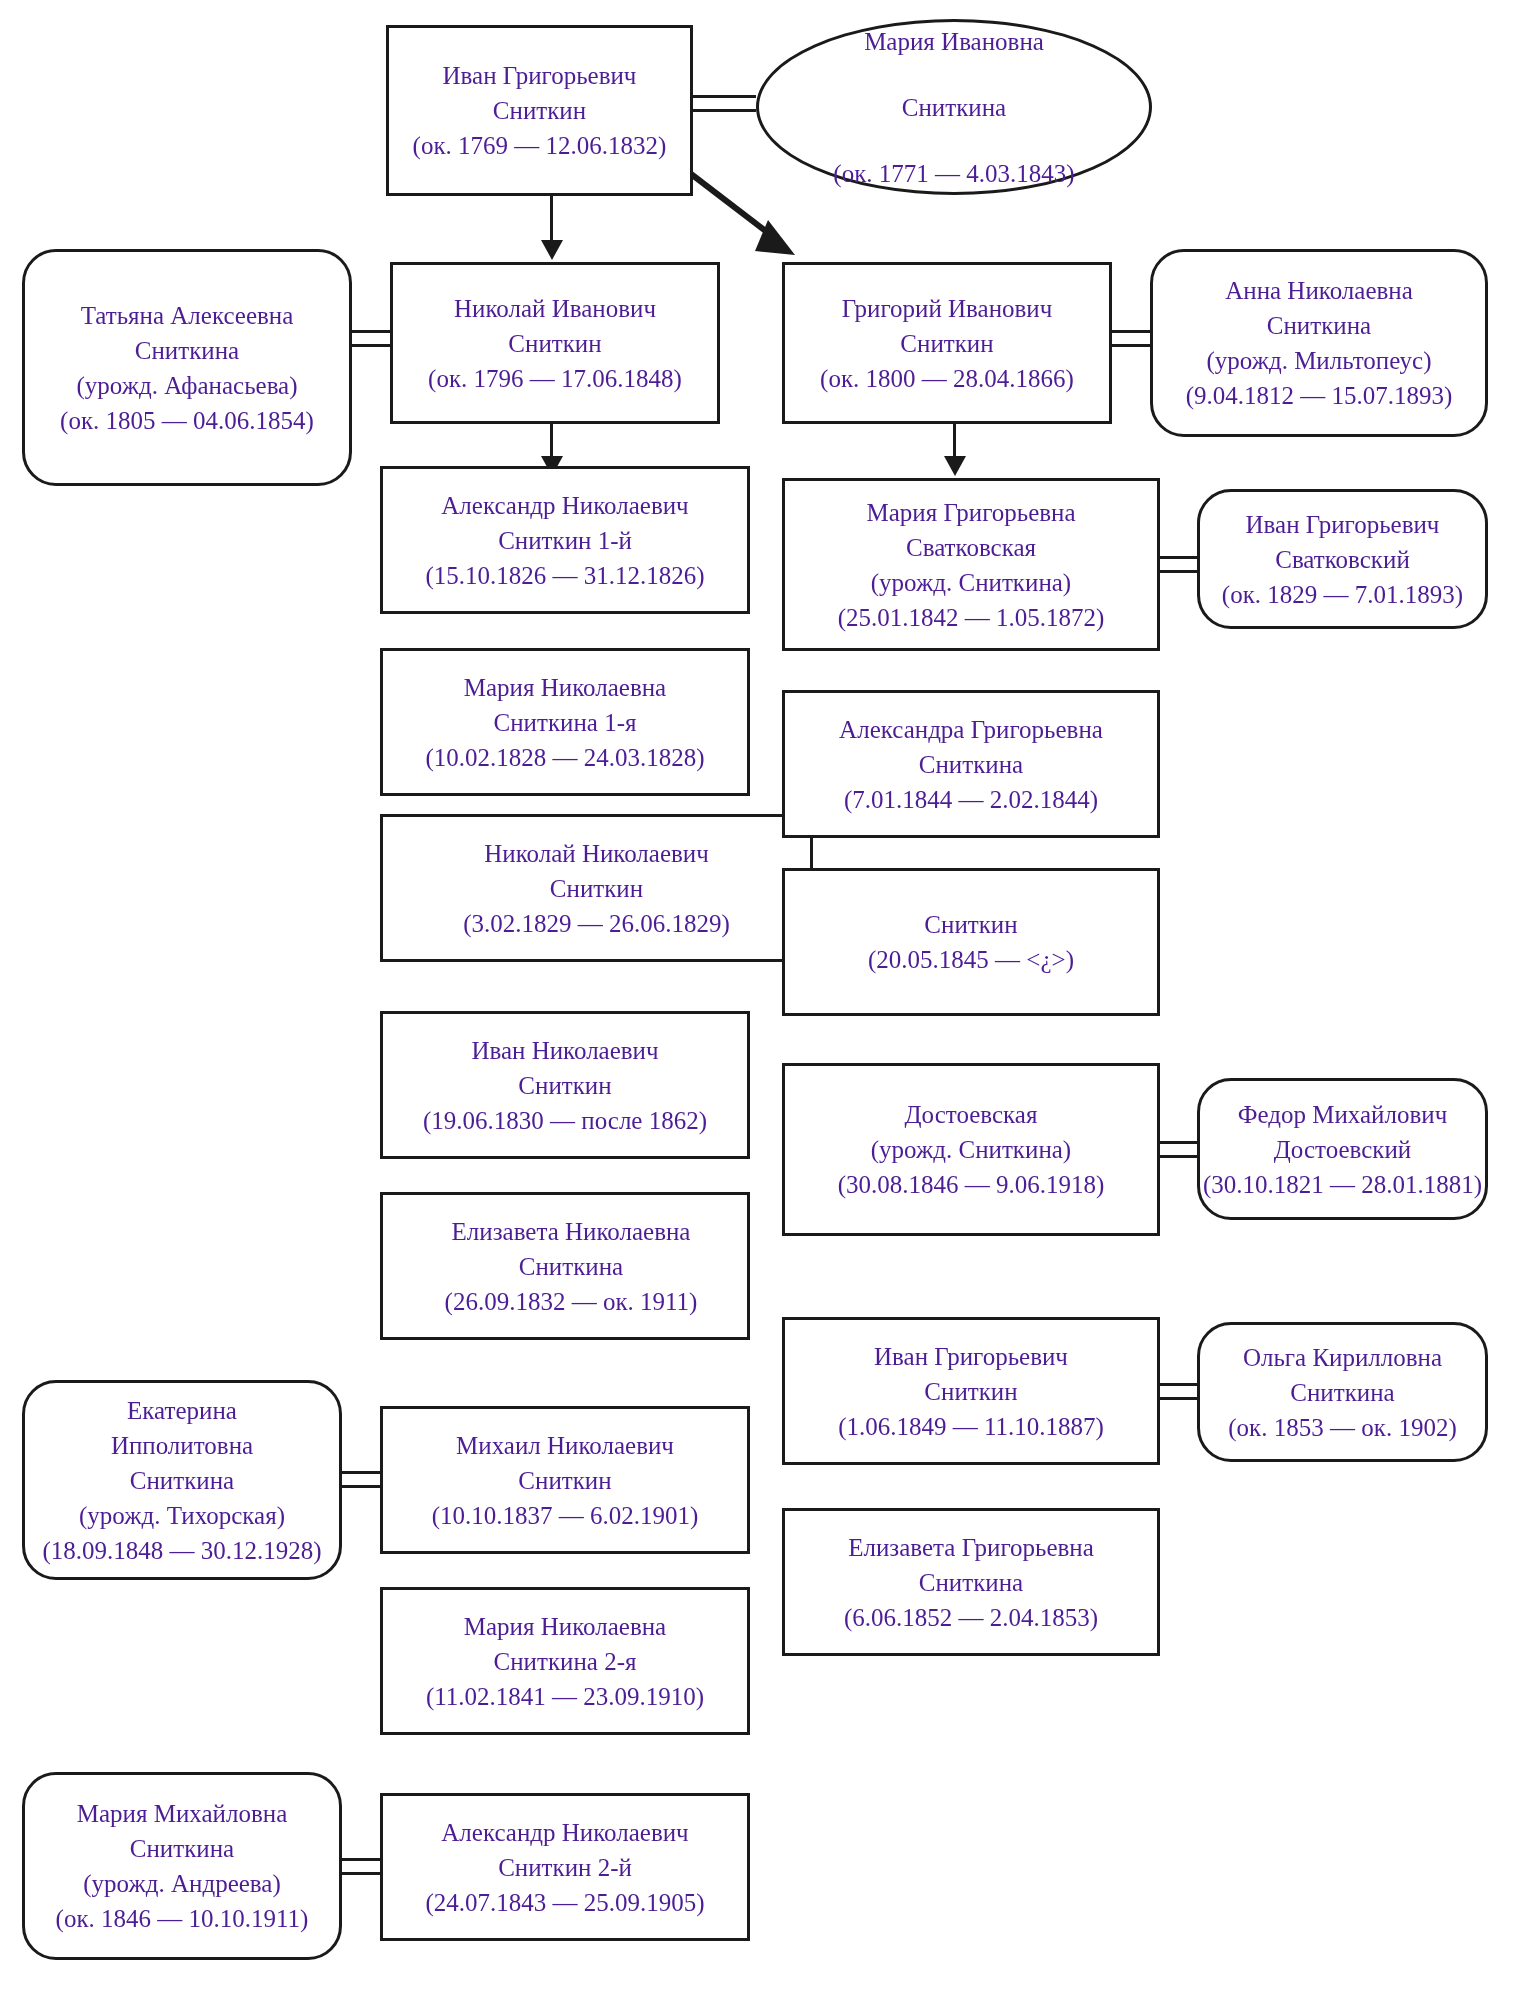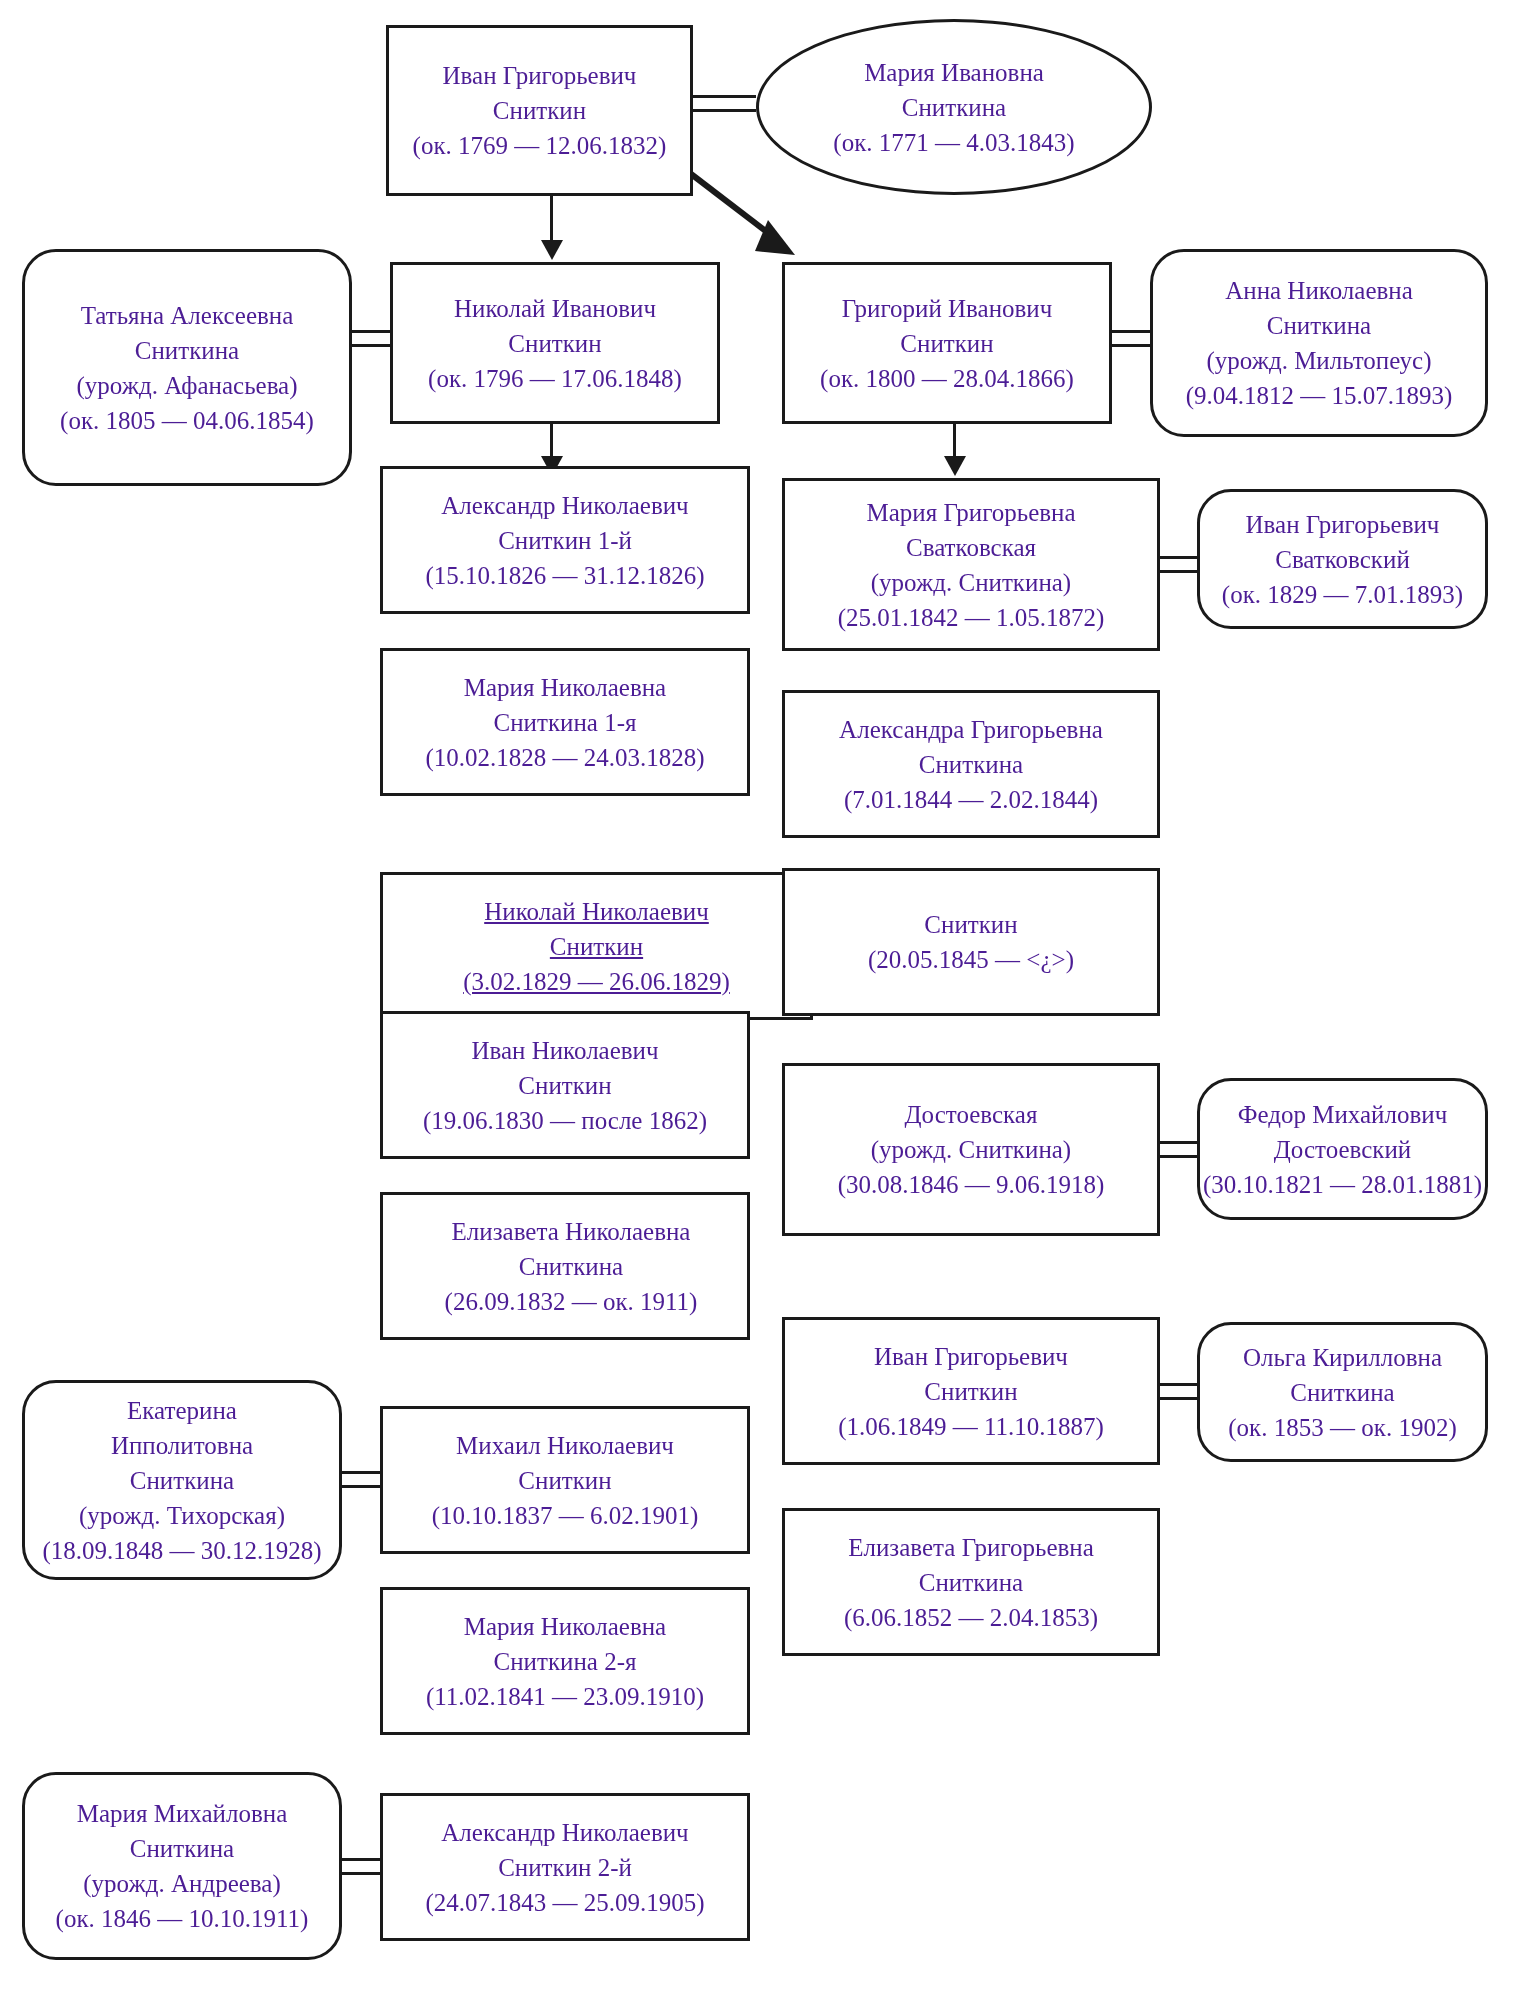--- a/index.html
+++ b/index.html
@@ -130,21 +130,21 @@
     <div class="bar top"></div>
     <div class="bar bot"></div>
   </div>
 
   <div class="node" style="left:386px; top:25px; width:307px; height:171px;">
     <span class="ln">Иван Григорьевич</span>
     <span class="ln">Сниткин</span>
     <span class="ln">(ок. 1769 — 12.06.1832)</span>
   </div>
 
-  <div class="node ellipse" style="left:756px; top:19px; width:396px; height:176px;">
+  <div class="node ellipse" style="left:756px; top:19px; width:396px; height:176px;gap:31px;">
     <span class="ln">Мария Ивановна</span>
     <span class="ln">Сниткина</span>
     <span class="ln">(ок. 1771 — 4.03.1843)</span>
   </div>
 
   <div class="node rounded" style="left:22px; top:249px; width:330px; height:237px;">
     <span class="ln">Татьяна Алексеевна</span>
     <span class="ln">Сниткина</span>
     <span class="ln">(урожд. Афанасьева)</span>
     <span class="ln">(ок. 1805 — 04.06.1854)</span>
@@ -174,21 +174,21 @@
     <span class="ln">Сниткин 1-й</span>
     <span class="ln">(15.10.1826 — 31.12.1826)</span>
   </div>
 
   <div class="node" style="left:380px; top:648px; width:370px; height:148px;">
     <span class="ln">Мария Николаевна</span>
     <span class="ln">Сниткина 1-я</span>
     <span class="ln">(10.02.1828 — 24.03.1828)</span>
   </div>
 
-  <div class="node" style="left:380px; top:872px; width:433px; height:148px;text-decoration:underline;">
+  <div class="node" style="left:380px; top:814px; width:433px; height:148px;">
     <span class="ln">Николай Николаевич</span>
     <span class="ln">Сниткин</span>
     <span class="ln">(3.02.1829 — 26.06.1829)</span>
   </div>
 
   <div class="node" style="left:380px; top:1011px; width:370px; height:148px;">
     <span class="ln">Иван Николаевич</span>
     <span class="ln">Сниткин</span>
     <span class="ln">(19.06.1830 — после 1862)</span>
   </div>

